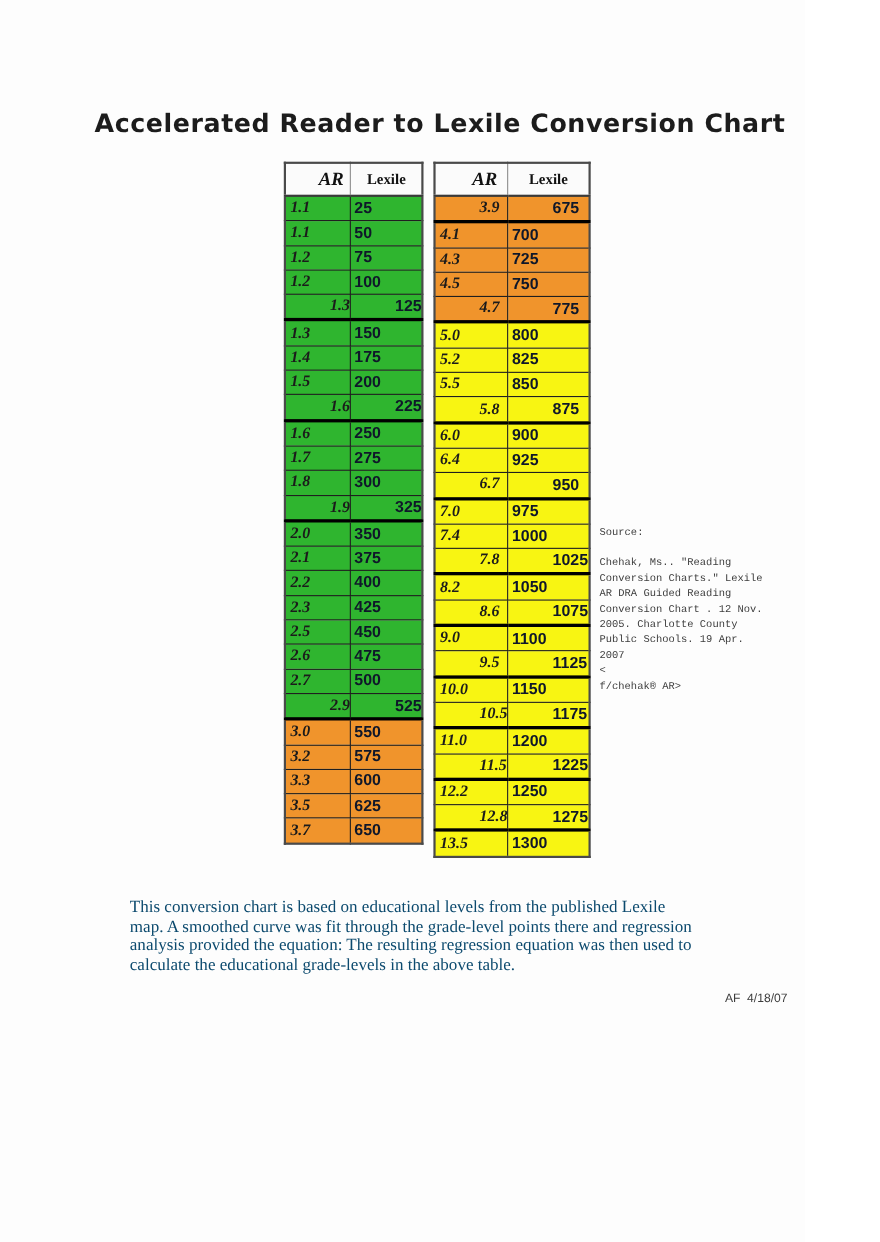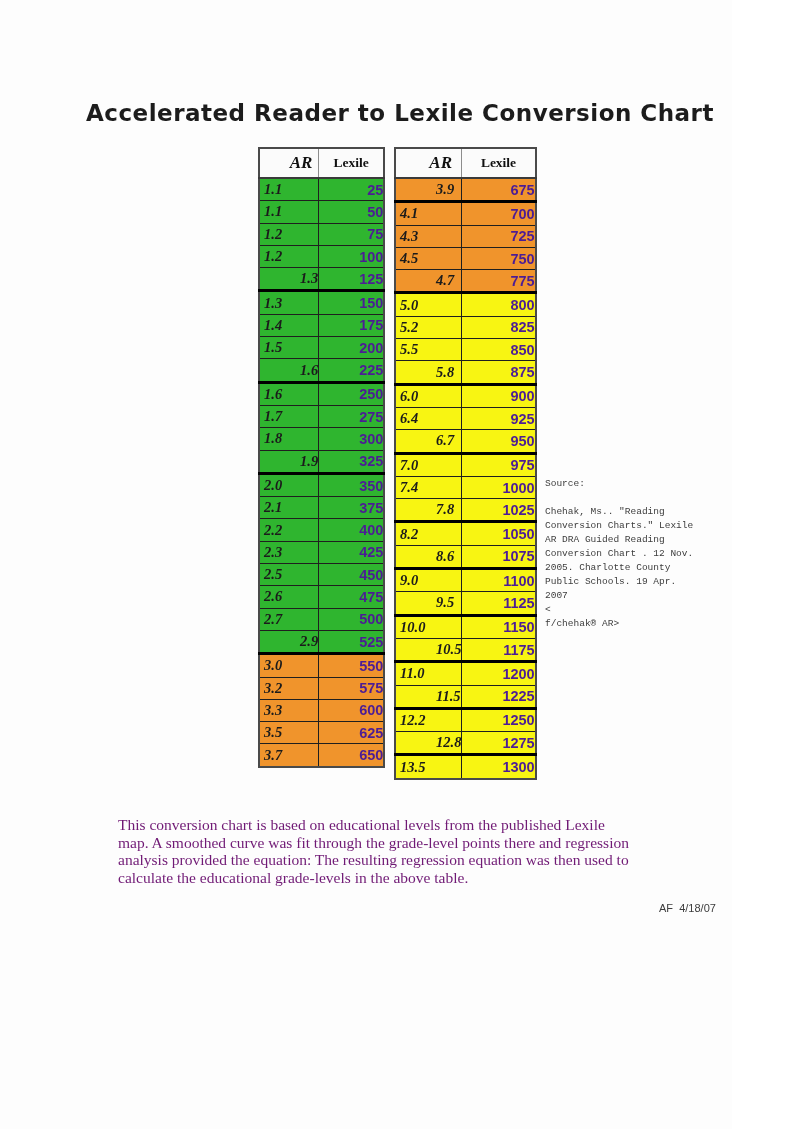--- a/index.html
+++ b/index.html
@@ -57,23 +57,22 @@
     padding:0 0 0 4px;
     vertical-align:middle;
   }
   .tbl td.ar{
     font-family:"Liberation Serif", serif;
     font-style:italic;font-weight:700;
     font-size:14.5px;color:#1b1b1b;
   }
   .tbl td.lex{
     font-family:"Liberation Sans", sans-serif;
-    font-weight:700;font-size:14.5px;color:#4c1d95;
+    font-weight:700;font-size:14.5px;color:#0f172a;
     padding-left:3px;
-    text-align:right;
   }
   .tbl tr.c-green td{background:var(--green);}
   .tbl tr.c-orange td{background:var(--orange);}
   .tbl tr.c-yellow td{background:var(--yellow);}
   .tbl tr.thick td{border-bottom:3px solid #000;padding-left:40px;}
   
   .source{
     position:absolute;
     left:545px;top:477px;
     width:130px;
@@ -83,21 +82,21 @@
   }
   .source .src-line{line-height:14px;white-space:nowrap;}
   .source .src-label{margin-bottom:14px;}
   
   .footnote{
     position:absolute;
     left:118px;top:816px;
     width:580px;
     font-family:"Liberation Serif", serif;
     font-size:15.5px;
-    color:#701a75;
+    color:#0c4a6e;
   }
   .footnote .fn-line{line-height:17.5px;white-space:nowrap;}
   .footer-mark{
     position:absolute;
     left:659px;top:902px;
     font-family:"Liberation Sans", sans-serif;
     font-size:11px;
     color:#3c3c3c;
     white-space:pre;
   }

